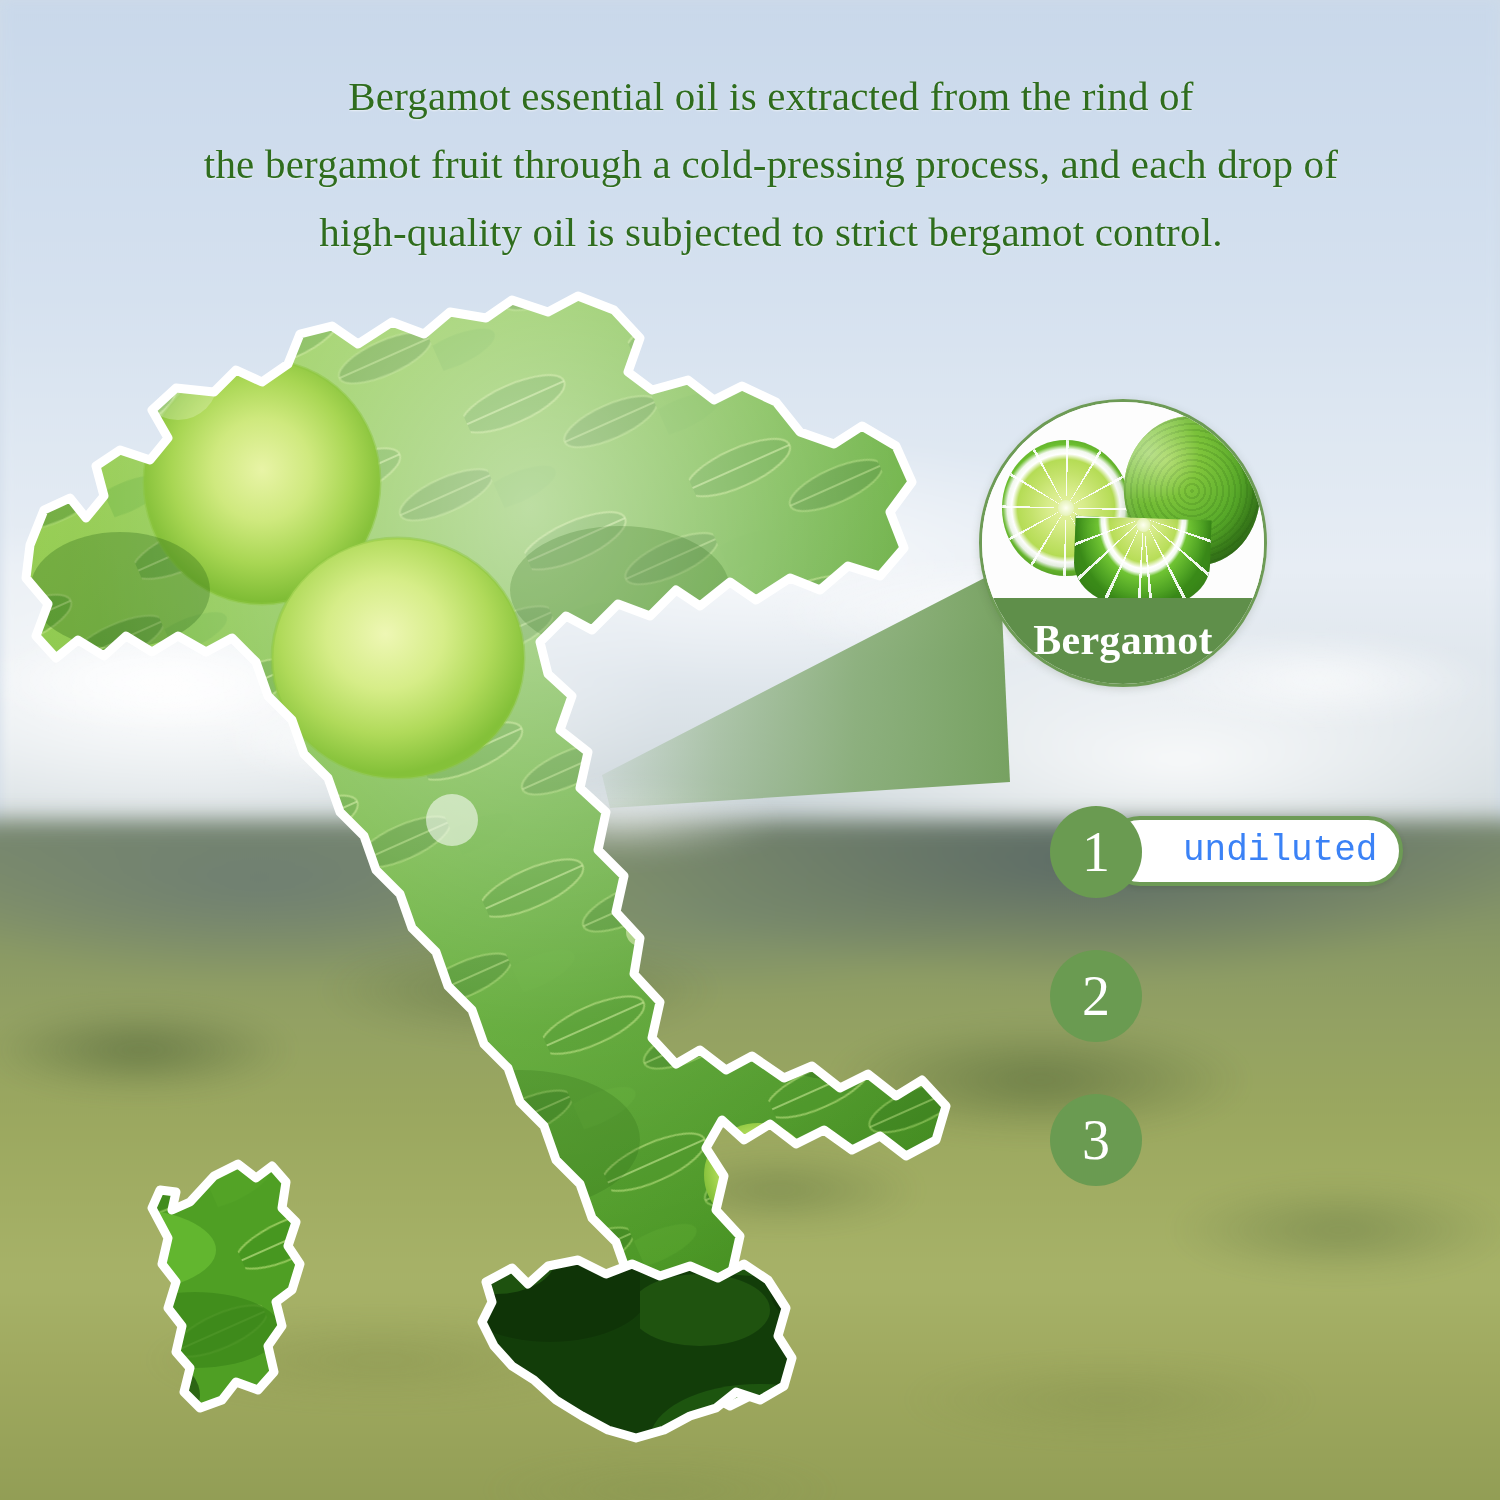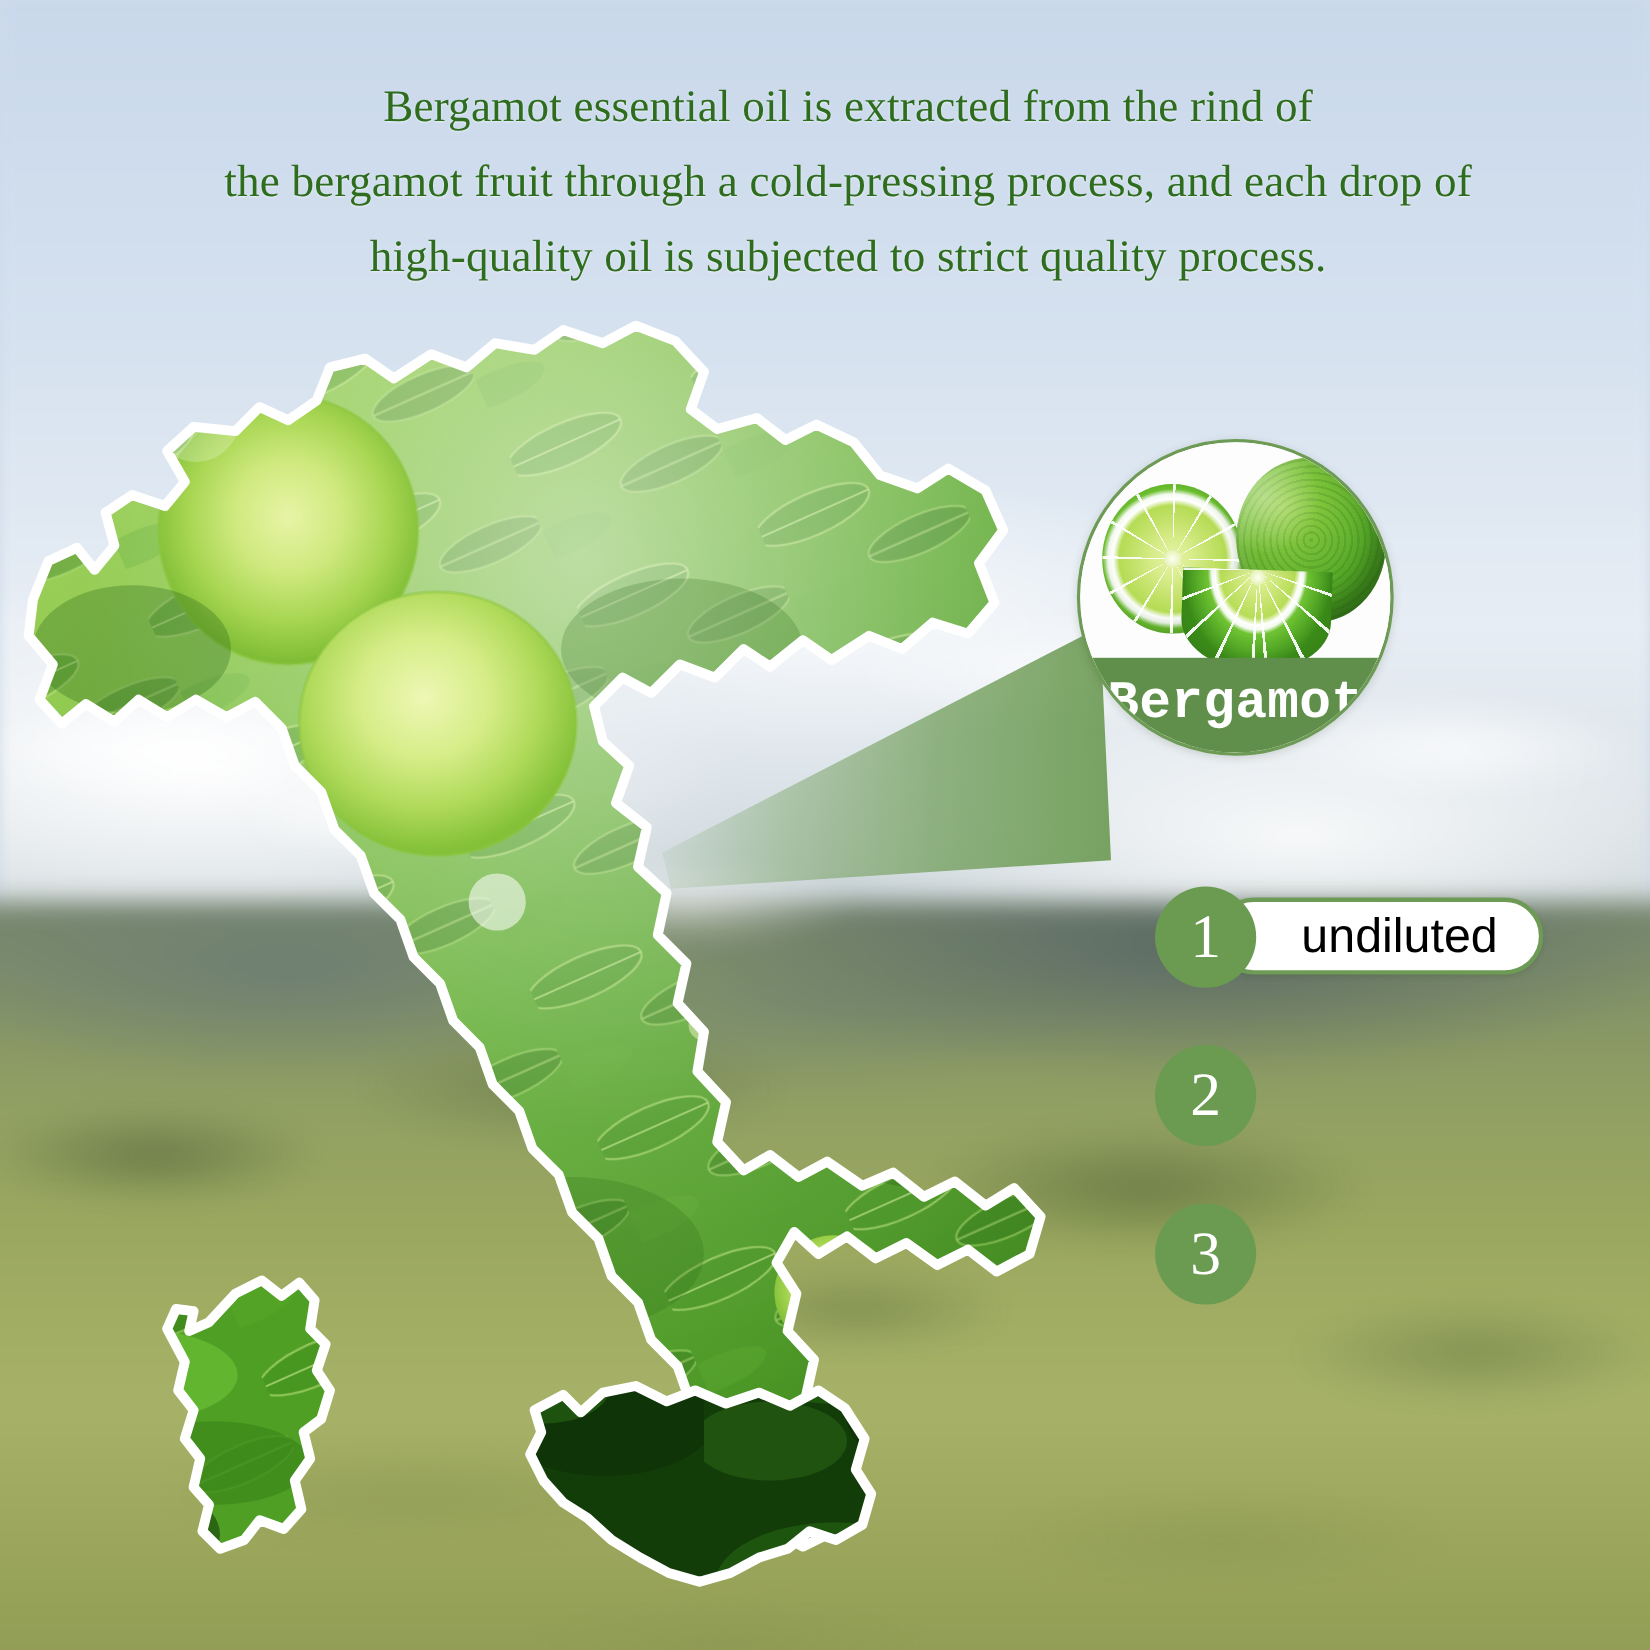--- a/index.html
+++ b/index.html
@@ -131,22 +131,22 @@
     background:#fdfdfd;
     overflow:hidden;
   }
   .badge-band {
     position:absolute; left:0; right:0; bottom:0; height:86px;
     background:#5f8f4a;
     display:flex; align-items:center; justify-content:center;
   }
   .badge-band-label {
     color:#ffffff;
-    font-family:Liberation Mono, monospace;
-    font-size:48px;
+    font-family:Liberation Serif, serif;
+    font-size:42px;
     font-weight:bold;
     letter-spacing:.3px;
     line-height:1;
     padding-bottom:2px;
   }
 
   
   .fruit-whole {
     position:absolute; left:142px; top:14px; width:136px; height:150px;
     border-radius:50% 50% 48% 52% / 50% 50% 50% 50%;
@@ -234,23 +234,23 @@
     position:absolute; left:55px; top:10px;
     width:298px; height:70px;
     background:#ffffff;
     border:4px solid #6d9b55;
     border-radius:40px;
     display:flex; align-items:center;
     padding-left:74px;
     box-shadow:0 2px 5px rgba(50,70,40,.18);
   }
   .feature-label {
-    font-family:Liberation Sans, sans-serif;
-    font-size:44px;
-    color:#000000;
+    font-family:Liberation Mono, monospace;
+    font-size:36px;
+    color:#3b82f6;
     line-height:1;
     white-space:nowrap;
   }
   .feature-num {
     position:absolute; left:0; top:0;
     width:92px; height:92px;
     border-radius:50%;
     background:#6a9b51;
     display:flex; align-items:center; justify-content:center;
     font-family:"Liberation Serif", "DejaVu Serif", serif;
@@ -268,21 +268,21 @@
   <div class="bg-layer">
     <div class="bg-sky"></div>
     <div class="bg-hills"></div>
     <div class="bg-hills-texture"></div>
     <div class="bg-clouds"></div>
   </div>
 
   <div class="headline">
     <span class="hl-line">Bergamot essential oil is extracted from the rind of</span>
     <span class="hl-line">the bergamot fruit through a cold-pressing process, and each drop of</span>
-    <span class="hl-line">high-quality oil is subjected to strict quality process.</span>
+    <span class="hl-line">high-quality oil is subjected to strict bergamot control.</span>
   </div>
 
   <div id="connector">
     <svg viewBox="0 0 520 320" preserveAspectRatio="none" aria-hidden="true">
       <defs>
         <linearGradient id="beamGrad" x1="0" y1="0" x2="1" y2="0">
           <stop offset="0%" stop-color="#6d9b55" stop-opacity="0.10"></stop>
           <stop offset="28%" stop-color="#6d9b55" stop-opacity="0.42"></stop>
           <stop offset="62%" stop-color="#6d9b55" stop-opacity="0.72"></stop>
           <stop offset="100%" stop-color="#6d9b55" stop-opacity="0.92"></stop>

